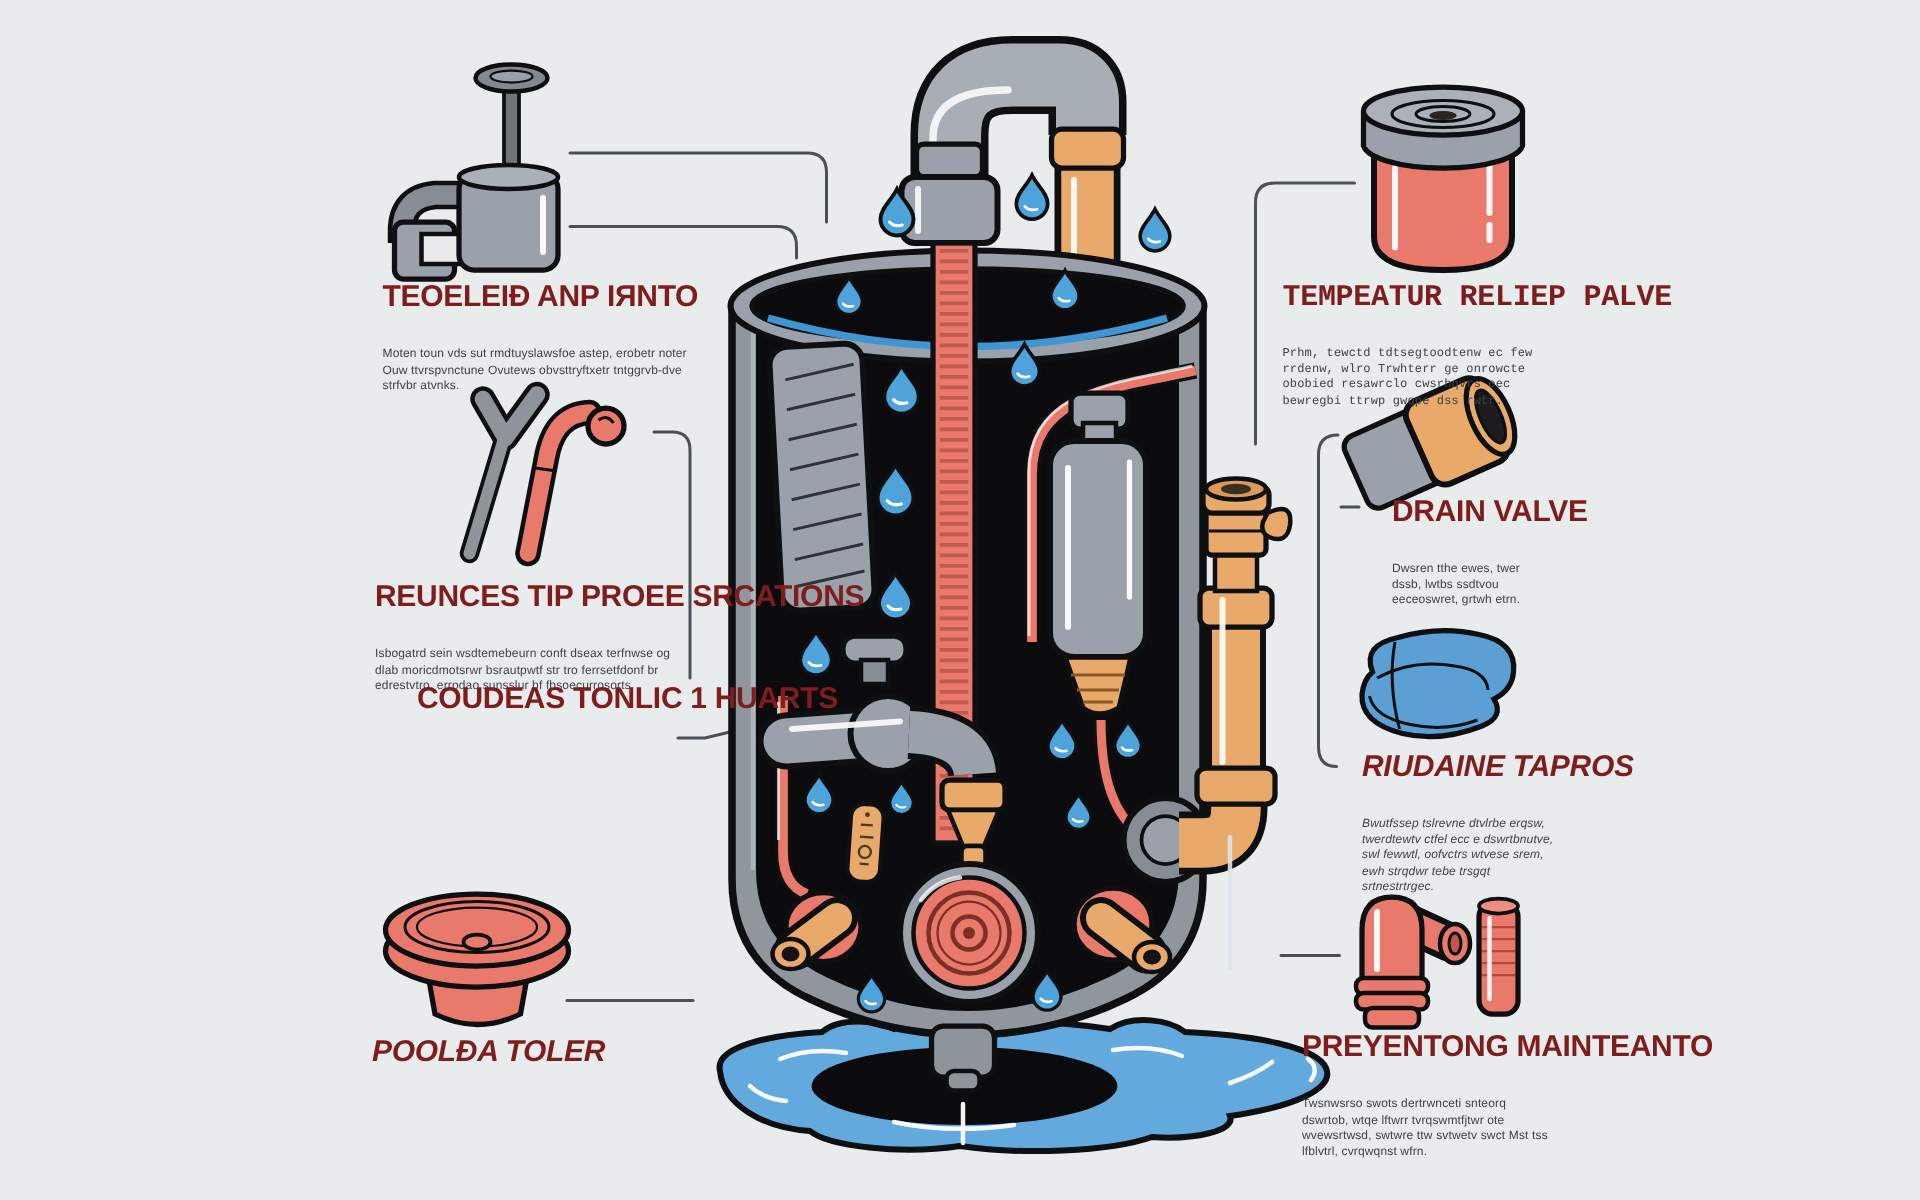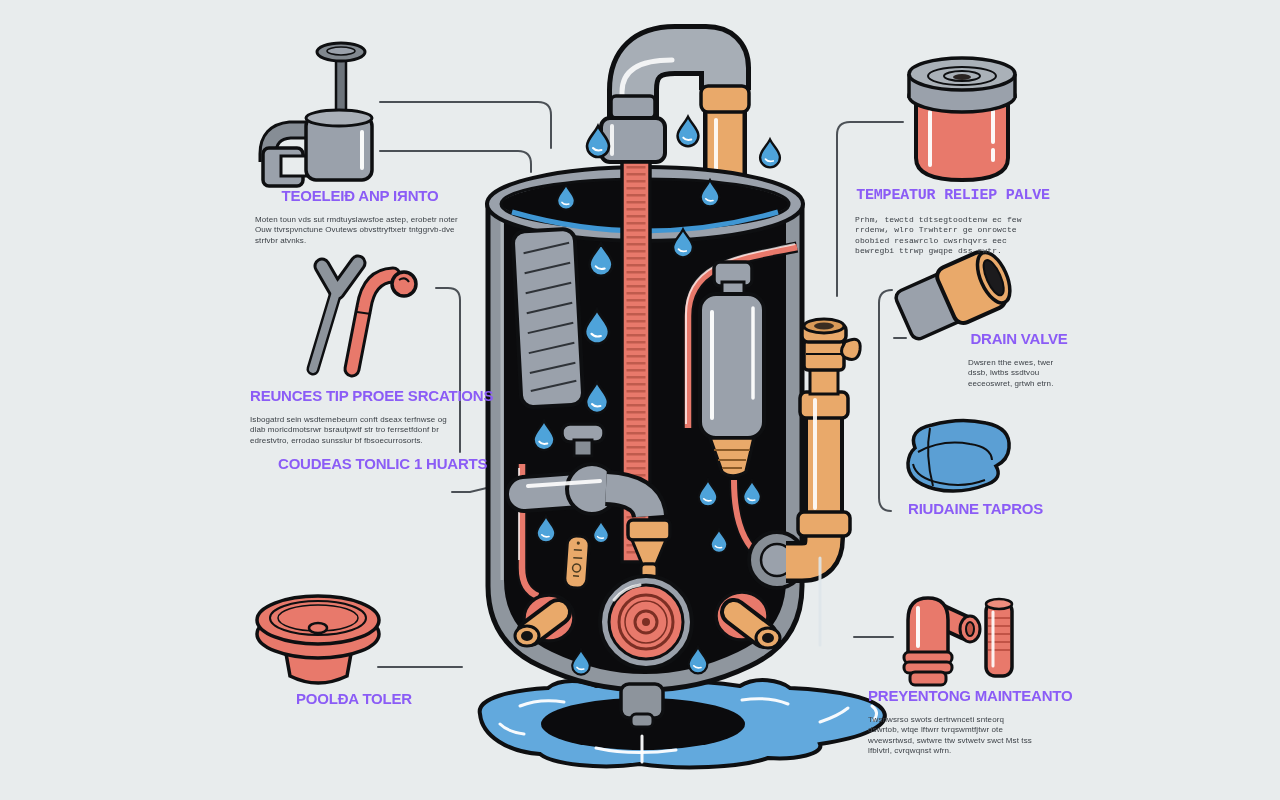--- a/index.html
+++ b/index.html
@@ -4,34 +4,34 @@
 <style>
   html,body{margin:0;padding:0;}
   body{
     width:1280px;height:800px;position:relative;overflow:hidden;
     background:#e8eced;
     font-family:"Liberation Sans", sans-serif;
   }
   #art{position:absolute;left:0;top:0;width:1280px;height:800px;z-index:0;}
   .callout{position:absolute;z-index:2;}
   .callout .title{
-    font-weight:700;font-size:15px;line-height:1.05;color:#8b5cf6;
-    letter-spacing:-0.2px;white-space:nowrap;text-align:center;
+    font-weight:700;font-size:20px;line-height:1.05;color:#7f1d1d;
+    letter-spacing:-0.2px;white-space:nowrap;
   }
   .callout .body{
-    margin-top:11px;font-size:8px;line-height:1.32;color:#3c4147;
+    margin-top:22px;font-size:8px;line-height:1.32;color:#3c4147;
     letter-spacing:0.1px;
   }
   #c0{left:255px;top:188px;width:210px;}
   #c1{left:250px;top:388px;width:212px;}
   #c2{left:278px;top:456px;width:200px;}
-  #c3{left:248px;top:691px;width:212px;}
+  #c3{left:248px;top:691px;width:212px;font-style:italic;}
   #c4{left:855px;top:188px;width:196px;font-family:Liberation Mono, monospace;}
-  #c5{left:968px;top:331px;width:102px;}
-  #c6{left:908px;top:501px;width:128px;}
+  #c5{left:928px;top:331px;width:102px;}
+  #c6{left:908px;top:501px;width:128px;font-style:italic;}
   #c7{left:868px;top:688px;width:168px;}
 </style>
 </head>
 <body>
 
 <svg id="art" viewBox="0 0 1280 800">
   <defs>
     <g id="drop">
       <path d="M 0 -14 C 4 -6 11 -1 11 6 A 11 11 0 1 1 -11 6 C -11 -1 -4 -6 0 -14 Z" fill="#4ea3da" stroke="#0e0f11" stroke-width="2.6"></path>
       <path d="M -5 8 Q -2 11.5 3.5 10" fill="none" stroke="#ffffff" stroke-width="2" stroke-linecap="round"></path>
@@ -344,17 +344,18 @@
 <div class="callout" id="c4">
   <div class="title">TEMPEATUR RELIEP PALVE</div>
   <div class="body">Prhm, tewctd tdtsegtoodtenw ec few rrdenw, wlro Trwhterr ge onrowcte obobied resawrclo cwsrhqvrs eec bewregbi ttrwp gwqpe dss rwtr.</div>
 </div>
 <div class="callout" id="c5">
   <div class="title">DRAIN VALVE</div>
   <div class="body">Dwsren tthe ewes, twer dssb, lwtbs ssdtvou eeceoswret, grtwh etrn.</div>
 </div>
 <div class="callout" id="c6">
   <div class="title">RIUDAINE TAPROS</div>
+  <div class="body">Bwutfssep tslrevne dtvlrbe erqsw, twerdtewtv ctfel ecc e dswrtbnutve, swl fewwtl, oofvctrs wtvese srem, ewh strqdwr tebe trsgqt srtnestrtrgec.</div>
 </div>
 <div class="callout" id="c7">
   <div class="title">PREYENTONG MAINTEANTO</div>
   <div class="body">Twsnwsrso swots dertrwnceti snteorq dswrtob, wtqe lftwrr tvrqswmtfjtwr ote wvewsrtwsd, swtwre ttw svtwetv swct Mst tss lfblvtrl, cvrqwqnst wfrn.</div>
 </div>
 
 </body></html>

